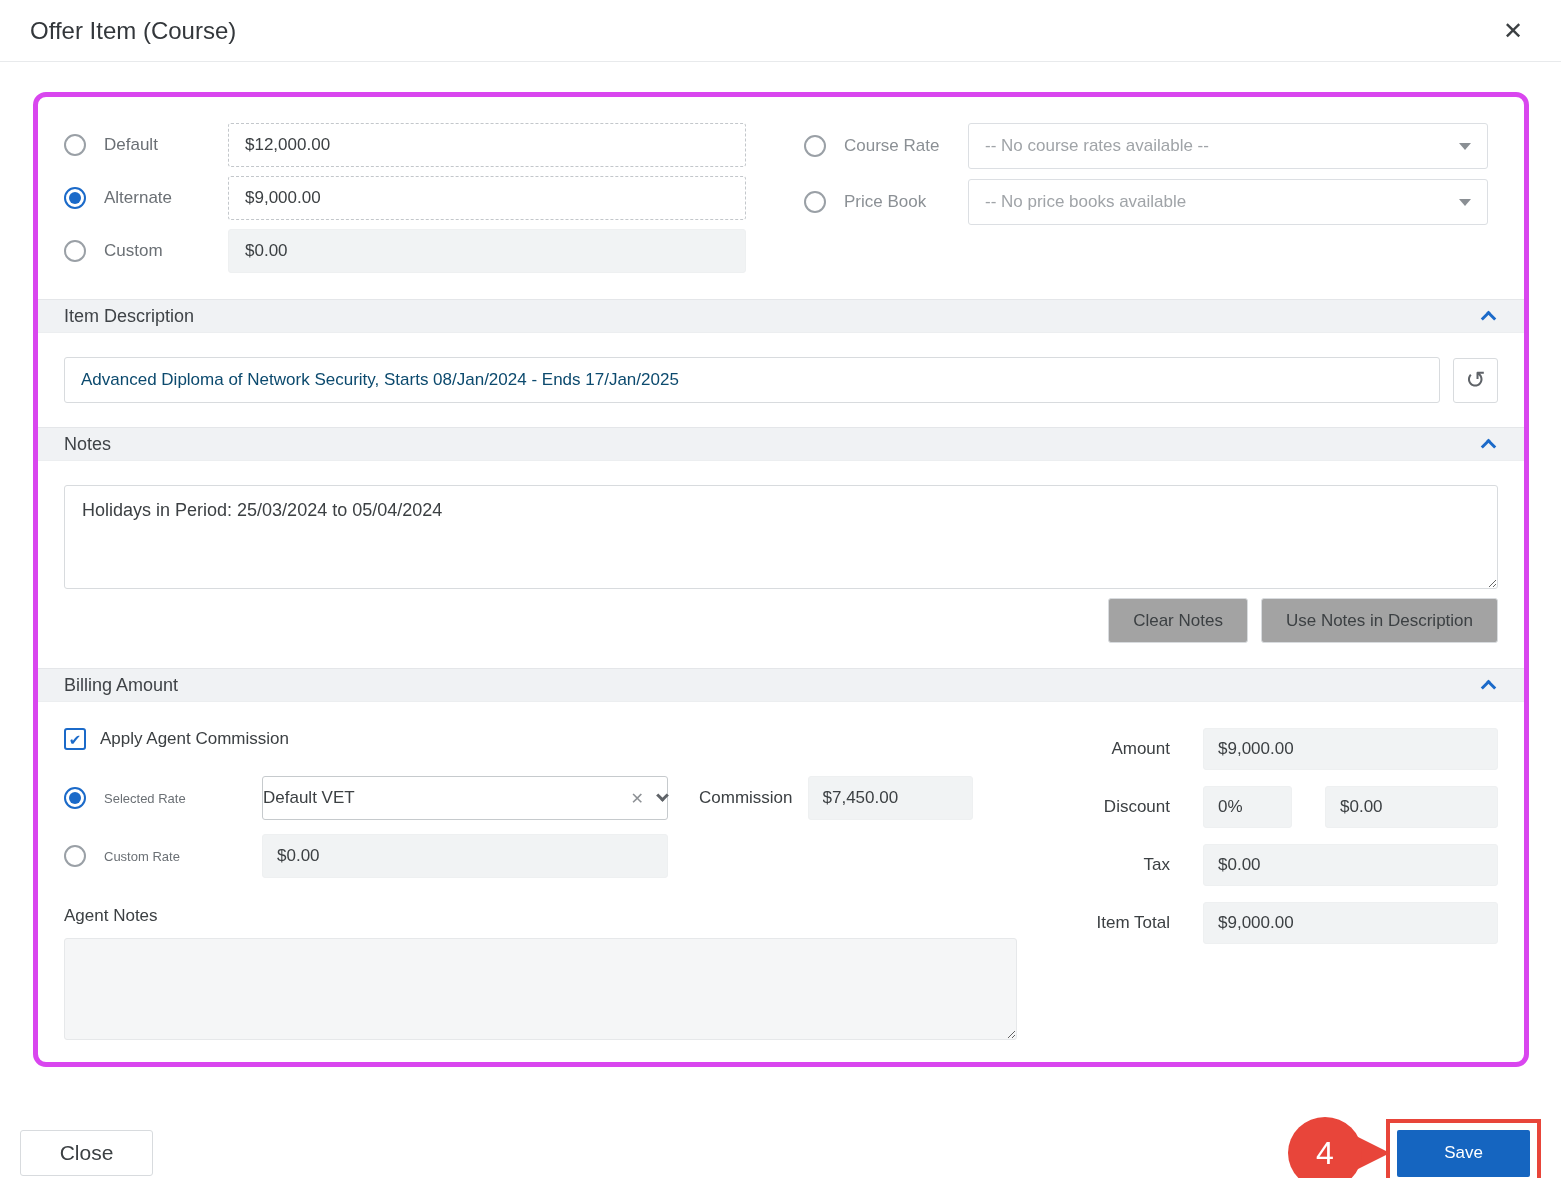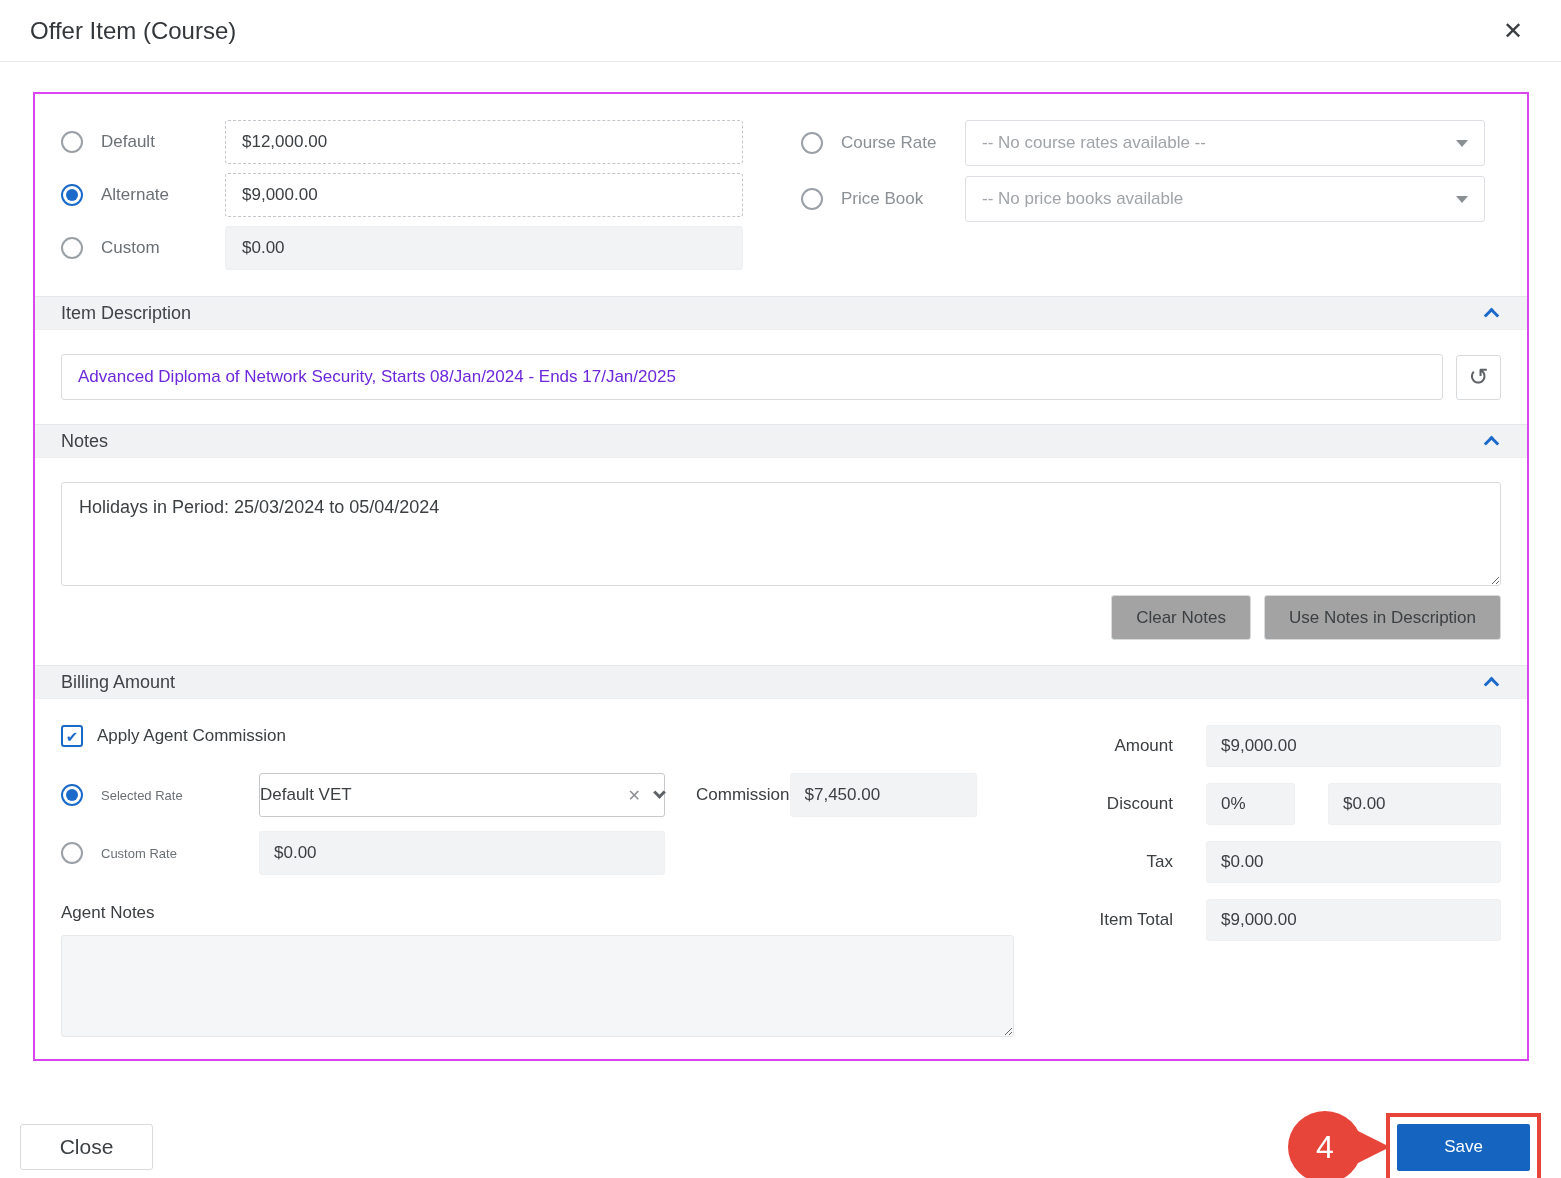--- a/index.html
+++ b/index.html
@@ -13,21 +13,21 @@
     width:1561px;height:1178px;overflow:hidden;background:#fff;
     font-family:"Liberation Sans","DejaVu Sans",sans-serif;color:#3c4043;
     position:relative;
   }
   
   .modal-header{height:62px;display:flex;align-items:center;justify-content:space-between;
     padding:0 30px;border-bottom:1px solid #e8eaec;}
   .modal-title{font-size:24px;font-weight:400;color:#33373b;margin:0;}
   .close-btn{background:none;border:none;font-size:24px;color:#3c4043;cursor:pointer;padding:2px 8px;line-height:1;}
   
-  .panel{margin:30px 32px 0 33px;border:2px solid #d946ef;border-radius:0;}
+  .panel{margin:30px 32px 0 33px;border:5px solid #d946ef;border-radius:13px;}
   
   .pricing{display:flex;padding:26px;}
   .price-col{display:flex;flex-direction:column;gap:9px;width:704px;}
   .row{display:flex;align-items:center;}
   .radio{width:22px;height:22px;min-width:22px;border-radius:50%;border:2px solid #9aa0a6;background:#fff;cursor:pointer;}
   .radio.selected{border-color:var(--accent-blue);position:relative;}
   .radio.selected::after{content:"";position:absolute;left:3px;top:3px;width:12px;height:12px;border-radius:50%;background:var(--accent-blue);}
   .radio-label{width:124px;margin-left:18px;font-size:17px;color:#6b7075;cursor:pointer;}
   .price-input{width:518px;height:44px;border:1px dashed #c3c7cb;border-radius:3px;padding:0 16px;
     font-size:17px;color:#3c4043;background:#fff;font-family:inherit;}
@@ -40,21 +40,21 @@
   .caret-down{width:0;height:0;border-left:6px solid transparent;border-right:6px solid transparent;border-top:7px solid #8a8f94;}
   
   .section-bar{display:flex;align-items:center;justify-content:space-between;background:#f0f2f4;
     padding:0 26px;height:34px;border-top:1px solid #e4e6e9;border-bottom:1px solid #eceef0;}
   .section-title{font-size:18px;color:#3f4347;}
   .collapse-btn{background:none;border:none;cursor:pointer;padding:4px;display:flex;align-items:center;}
   .chev-up{width:11px;height:11px;border-left:3px solid var(--accent-blue);border-top:3px solid var(--accent-blue);
     transform:rotate(45deg);margin-top:4px;}
   
   .desc-body{display:flex;gap:13px;padding:24px 26px;align-items:center;}
-  .desc-input{flex:1;height:46px;border:1px solid #d8dbde;border-radius:3px;padding:0 16px;font-size:17px;color:#6d28d9;font-family:inherit;}
+  .desc-input{flex:1;height:46px;border:1px solid #d8dbde;border-radius:3px;padding:0 16px;font-size:17px;color:#0c4a6e;font-family:inherit;}
   .history-btn{width:45px;height:45px;min-width:45px;border:1px solid #d8dbde;border-radius:3px;background:#fff;
     font-size:24px;color:#5f6368;display:flex;align-items:center;justify-content:center;cursor:pointer;}
   
   .notes-body{padding:24px 26px 25px;}
   .notes-textarea{display:block;width:100%;height:104px;border:1px solid #d8dbde;border-radius:3px;
     padding:14px 17px;font-size:18px;color:#3c4043;resize:vertical;font-family:inherit;background:#fff;}
   .notes-actions{display:flex;justify-content:flex-end;gap:13px;margin-top:9px;}
   .btn-secondary{height:45px;padding:0 24px;background:#a3a3a3;border:1px solid #d8dbde;border-radius:3px;
     font-size:17px;color:#3c4043;cursor:pointer;font-family:inherit;}
   
@@ -69,21 +69,21 @@
   .rate-label{width:158px;margin-left:18px;font-size:13px;color:#6b7075;}
   .select2{width:406px;height:44px;border:1px solid #c6cacd;border-radius:3px;display:flex;align-items:center;
     padding:0 0;font-size:17px;color:#3c4043;background:#fff;cursor:pointer;}
   .sel-value{flex:1;}
   .clear-x{color:#8d9195;font-size:16px;margin-right:14px;cursor:pointer;}
   .chev-down{width:9px;height:9px;border-right:3px solid #5f6368;border-bottom:3px solid #5f6368;
     transform:rotate(45deg);margin-top:-5px;}
   .commission-label{margin-left:31px;font-size:17px;color:#3c4043;white-space:nowrap;}
   .input-filled{background:#f1f3f4;border:1px solid #eef0f1;border-radius:3px;padding:0 14px;
     font-size:17px;color:#3c4043;font-family:inherit;}
-  .commission-input{width:187px;height:44px;}
+  .commission-input{width:165px;height:44px;margin-left:15px;}
   .custom-rate-input{width:406px;height:44px;}
   .agent-notes-label{display:block;margin-top:28px;font-size:17px;color:#3c4043;}
   .agent-notes{display:block;width:953px;height:102px;margin-top:12px;background:#f5f6f7;border:1px solid #e6e8ea;
     border-radius:3px;resize:vertical;padding:12px 14px;font-size:17px;font-family:inherit;color:#3c4043;}
   .billing-right{margin-left:auto;width:412px;}
   .sum-row{display:flex;align-items:center;justify-content:flex-end;margin-bottom:16px;}
   .sum-label{font-size:17px;color:#3c4043;margin-right:33px;white-space:nowrap;}
   .sum-input{width:295px;height:42px;}
   .discount-inputs{display:flex;width:295px;gap:33px;}
   .sum-input.small{width:89px;}

